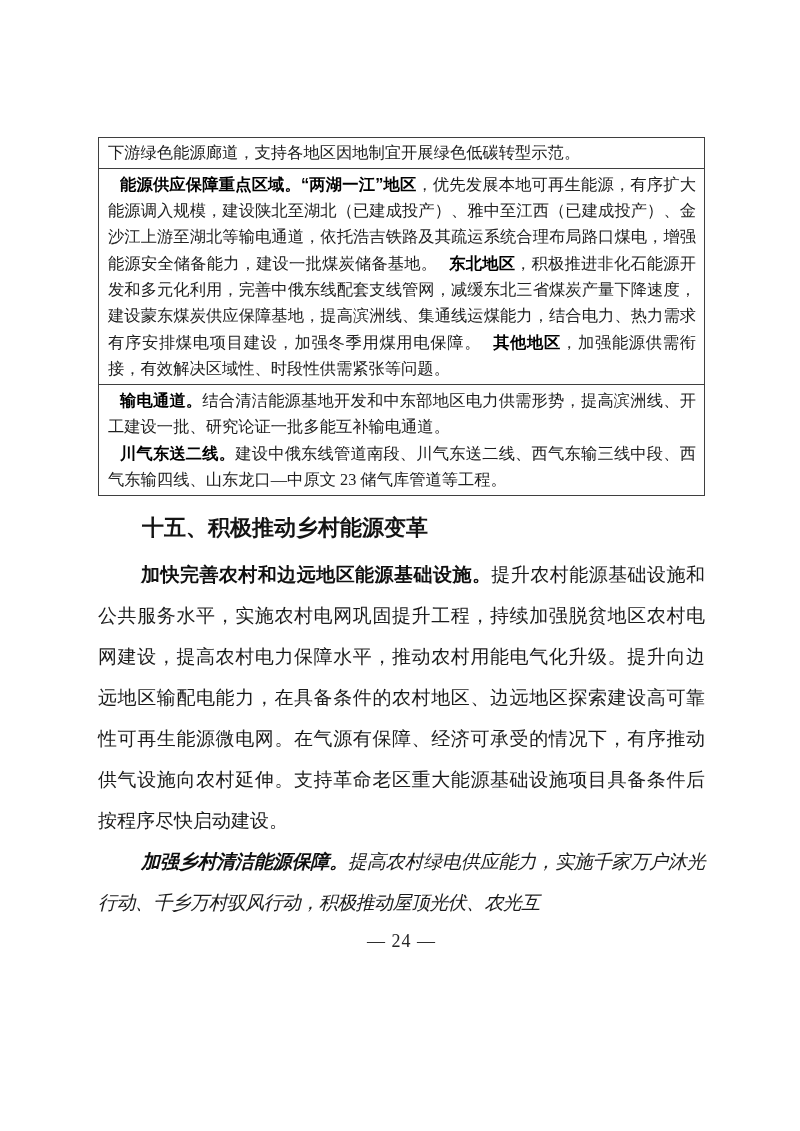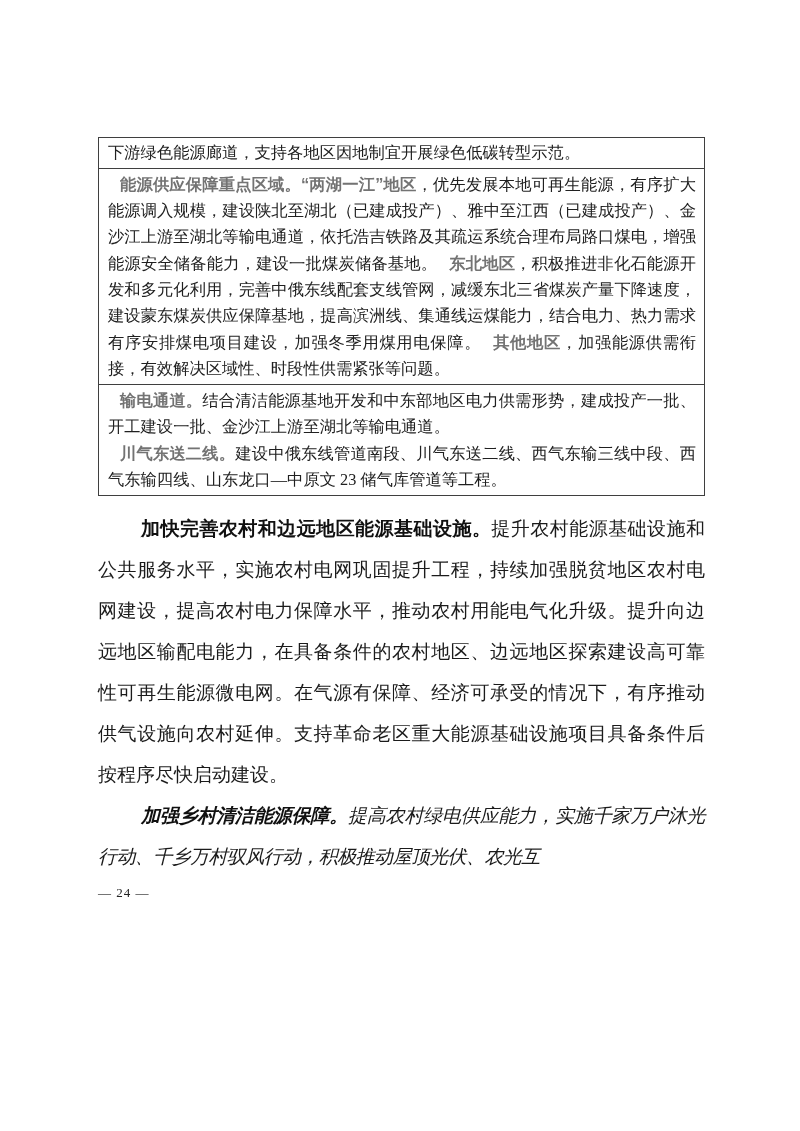--- a/index.html
+++ b/index.html
@@ -24,21 +24,21 @@
     padding:2px 8px 2px 9px;
     font-size:16.3px;
     line-height:26px;
     text-align:justify;
     color:#202020;
   }
   .table-cell:first-child{border-top:none;}
   .cell-para{margin:0;}
   .doc-table b{
     font-weight:700;
-    color:#737373;
+    color:#000000;
     font-family:"Liberation Sans","DejaVu Sans",sans-serif;
     padding-left:12px;
   }
   
   .section-heading{
     margin:18px 0 0 0;
     padding-left:44px;
     font-size:22px;
     line-height:28px;
     font-weight:700;
@@ -55,43 +55,45 @@
     text-indent:43px;
     color:#1b1b1b;
   }
   .body-para b{font-weight:700;color:#101010;}
   .body-para.first{margin-top:12px;}
   .body-para.second{letter-spacing:-0.6px;font-style:italic;}
   
   .page-number{
     margin-top:8px;
     width:607px;
-    font-size:13px;
+    text-align:center;
+    font-size:18px;
     color:#242424;
     letter-spacing:1px;
   }
 </style>
 </head>
 <body>
 
 <div class="page">
 
   <div class="doc-table">
     <div class="table-cell">
       <p class="cell-para"><span>下游绿色能源廊道，支持各地区因地制宜开展绿色低碳转型示范。</span></p>
     </div>
     <div class="table-cell">
       <p class="cell-para"><b>能源供应保障重点区域。“两湖一江”地区</b><span>，优先发展本地可再生能源，有序扩大能源调入规模，建设陕北至湖北（已建成投产）、雅中至江西（已建成投产）、金沙江上游至湖北等输电通道，依托浩吉铁路及其疏运系统合理布局路口煤电，增强能源安全储备能力，建设一批煤炭储备基地。</span><b>东北地区</b><span>，积极推进非化石能源开发和多元化利用，完善中俄东线配套支线管网，减缓东北三省煤炭产量下降速度，建设蒙东煤炭供应保障基地，提高滨洲线、集通线运煤能力，结合电力、热力需求有序安排煤电项目建设，加强冬季用煤用电保障。</span><b>其他地区</b><span>，加强能源供需衔接，有效解决区域性、时段性供需紧张等问题。</span></p>
     </div>
     <div class="table-cell">
-      <p class="cell-para"><b>输电通道。</b><span>结合清洁能源基地开发和中东部地区电力供需形势，建成投产一批、开工建设一批、金沙江上游至湖北等输电通道。</span></p>
+      <p class="cell-para"><b>输电通道。</b><span>结合清洁能源基地开发和中东部地区电力供需形势，提高滨洲线、开工建设一批、研究论证一批多能互补输电通道。</span></p>
       <p class="cell-para"><b>川气东送二线。</b><span>建设中俄东线管道南段、川气东送二线、西气东输三线中段、西气东输四线、山东龙口—中原文 23 储气库管道等工程。</span></p>
     </div>
   </div>
 
+  <h2 class="section-heading">十五、积极推动乡村能源变革</h2>
 
   <p class="body-para first"><b>加快完善农村和边远地区能源基础设施。</b><span>提升农村能源基础设施和公共服务水平，实施农村电网巩固提升工程，持续加强脱贫地区农村电网建设，提高农村电力保障水平，推动农村用能电气化升级。提升向边远地区输配电能力，在具备条件的农村地区、边远地区探索建设高可靠性可再生能源微电网。在气源有保障、经济可承受的情况下，有序推动供气设施向农村延伸。支持革命老区重大能源基础设施项目具备条件后按程序尽快启动建设。</span></p>
 
   <p class="body-para second"><b>加强乡村清洁能源保障。</b><span>提高农村绿电供应能力，实施千家万户沐光行动、千乡万村驭风行动，积极推动屋顶光伏、农光互</span></p>
 
   <div class="page-number">— 24 —</div>
 
 </div>
 
 </body></html>

